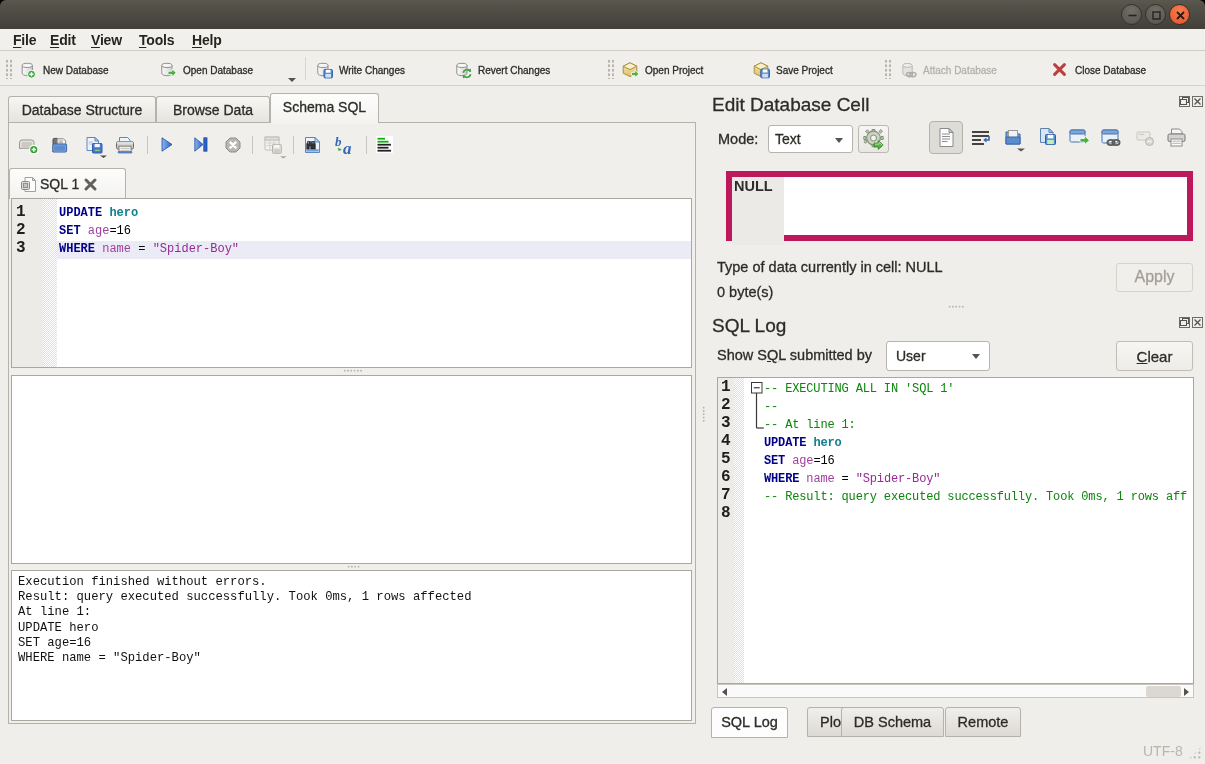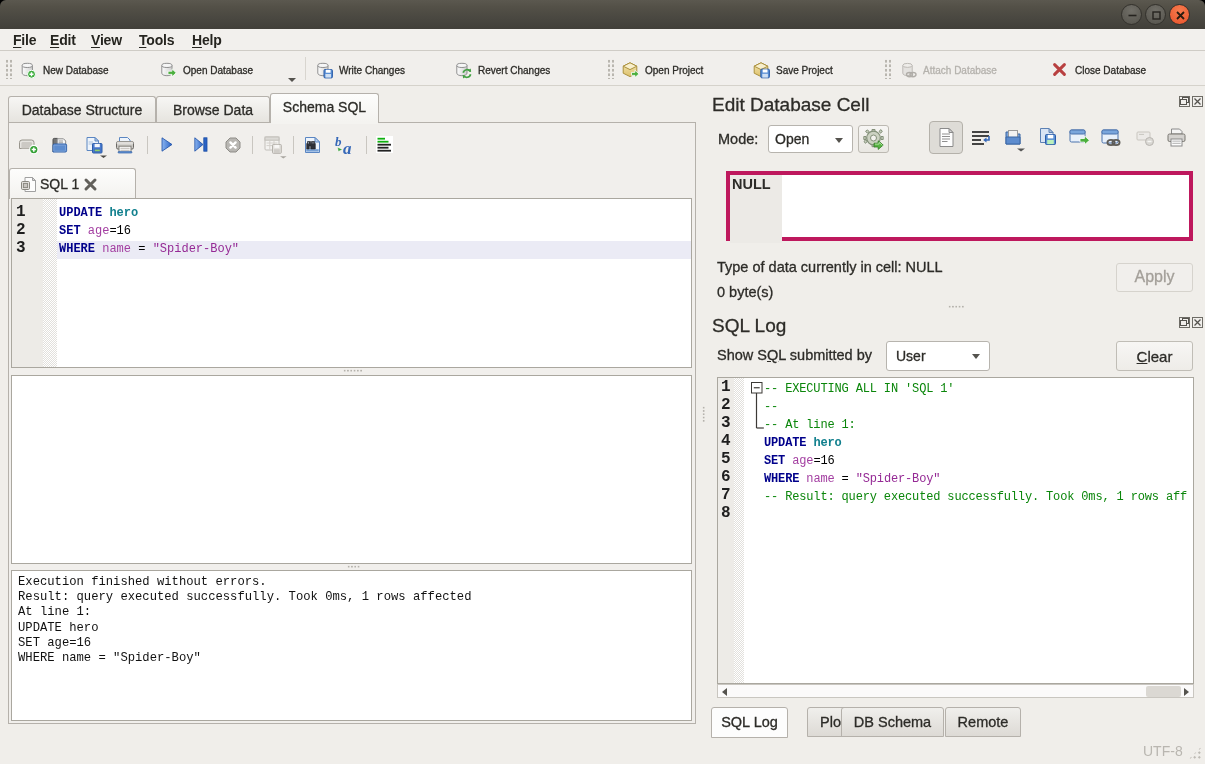--- a/index.html
+++ b/index.html
@@ -37,21 +37,21 @@
 
 
 .maintab { position:absolute; font-size:14px; color:#2d2c28; -webkit-text-stroke:0.3px; text-align:center;
   border:1px solid #b5b1ab; border-bottom:none; border-radius:3px 3px 0 0;
   background:linear-gradient(#f7f6f4, #e6e4df); padding-top:5px; }
 .maintab.active { background:linear-gradient(#fdfdfc, #f4f3f0); }
 
 
 #lframe { position:absolute; left:8px; top:122px; width:688px; height:602px; border:1px solid #b5b1ab; background:#f1efec; }
 
-#sqltab { position:absolute; left:9px; top:168px; width:127px; height:31px; background:linear-gradient(#fdfdfc,#f3f2ef);
+#sqltab { position:absolute; left:9px; top:168px; width:117px; height:31px; background:linear-gradient(#fdfdfc,#f3f2ef);
   border:1px solid #b5b1ab; border-bottom:none; border-radius:3px 3px 0 0; font-size:14px; color:#2d2c28; -webkit-text-stroke:0.3px; }
 
 .whitebox { position:absolute; background:#fff; border:1px solid #aaa79f; overflow:hidden; }
 .gutter { position:absolute; left:0; top:0; bottom:0; background:#edebe7; }
 .foldm { position:absolute; top:0; bottom:0; width:14px;
   background-image:conic-gradient(#e2e0dc 25%, #ffffff 0 50%, #e2e0dc 0 75%, #ffffff 0); background-size:2px 2px; }
 .mono { font-family:"Liberation Mono", monospace; font-size:12px; line-height:18px; white-space:pre; }
 .lnum { color:#1e1e1e; font-family:"Liberation Mono", monospace; font-size:16px; line-height:18px; font-weight:bold; letter-spacing:-1px; }
 .kw { color:#00008b; font-weight:bold; }
 .tbl { color:#12808e; font-weight:bold; }
@@ -376,21 +376,21 @@
     </svg>
   </div>
   <div class="dockbtn" style="left:1192px; top:96px;">
     <svg width="9" height="9" style="position:absolute;left:0;top:0;">
       <path d="M1.5 1.5 L7.5 7.5 M7.5 1.5 L1.5 7.5" stroke="#55534e" stroke-width="1.3"></path>
     </svg>
   </div>
 
   <label class="flbl" style="left:718px; top:131px;">Mode:</label>
   <div class="combo" style="left:768px; top:125px; width:85px; height:28px;">
-    <span style="position:absolute; left:6px; top:5px;">Open</span>
+    <span style="position:absolute; left:6px; top:5px;">Text</span>
     <span class="arrow"></span>
   </div>
   <div id="cellicons">
 
     <div class="abs" style="left:858px; top:125px; width:31px; height:28px; border:1px solid #bcb9b2; border-radius:3px; background:linear-gradient(#f7f6f4,#e9e7e2);"></div>
     <svg class="abs" style="left:862px; top:128px;" width="24" height="23" viewBox="0 0 24 23">
       <g fill="#c9cfbf" stroke="#84917a" stroke-width="1">
         <path d="M10 1.5 h3 v2.2 h-3 z M10 16.5 h3 v2.2 h-3 z M1.8 8.5 h2.2 v3 H1.8 z M19 8.5 h2.2 v3 H19 z
                  M3.6 3.2 l2 -1.3 1.6 1.9 -2 1.3 z M16.5 16 l2-1.3 1.6 1.9 -2 1.3 z M3.3 15.3 l-1.3-2 1.9-1.6 1.3 2 z M18.4 5.2 l-1.3-2 1.9-1.6 1.3 2 z"></path>
       </g>
@@ -460,21 +460,21 @@
 
     <svg class="abs" style="left:1166px; top:128px;" width="21" height="20" viewBox="0 0 21 20">
       <path d="M5.5 1 h8 l2.5 2.5 V6 h-10.5 z" fill="#f4f4f4" stroke="#8a8a8a"></path>
       <rect x="2" y="6" width="17" height="7.5" rx="1.5" fill="#d4d2cf" stroke="#787670"></rect>
       <rect x="5" y="11" width="11" height="7" fill="#fdfdfd" stroke="#8a8a8a"></rect>
       <rect x="6.3" y="12.6" width="8.4" height="1.1" fill="#b9b9b9"></rect>
       <rect x="6.3" y="14.8" width="8.4" height="1.1" fill="#b9b9b9"></rect>
     </svg>
   </div>
 
-  <div class="abs" style="left:726px; top:171px; width:467px; height:70px; background:#fff; border:4px solid #be185d;">
+  <div class="abs" style="left:726px; top:171px; width:467px; height:70px; background:#fff; border:6px solid #be185d;">
     <div class="abs" style="left:0; top:0; width:52px; height:68px; background:#eceae6;"></div>
     <div class="abs" style="left:2px; top:1px; font-size:14.5px; font-weight:bold; color:#2d2c28;">NULL</div>
   </div>
   <label class="flbl" style="left:717px; top:259px;">Type of data currently in cell: NULL</label>
   <label class="flbl" style="left:717px; top:284px;">0 byte(s)</label>
   <div class="pbtn disabled" style="left:1116px; top:263px; width:77px; height:29px; padding-top:4px; font-size:16px;">Apply</div>
 
   <div class="dockhdr" style="left:712px; top:315px;">SQL Log</div>
   <div class="dockbtn" style="left:1179px; top:317px;">
     <svg width="9" height="9" style="position:absolute;left:0;top:0;">

